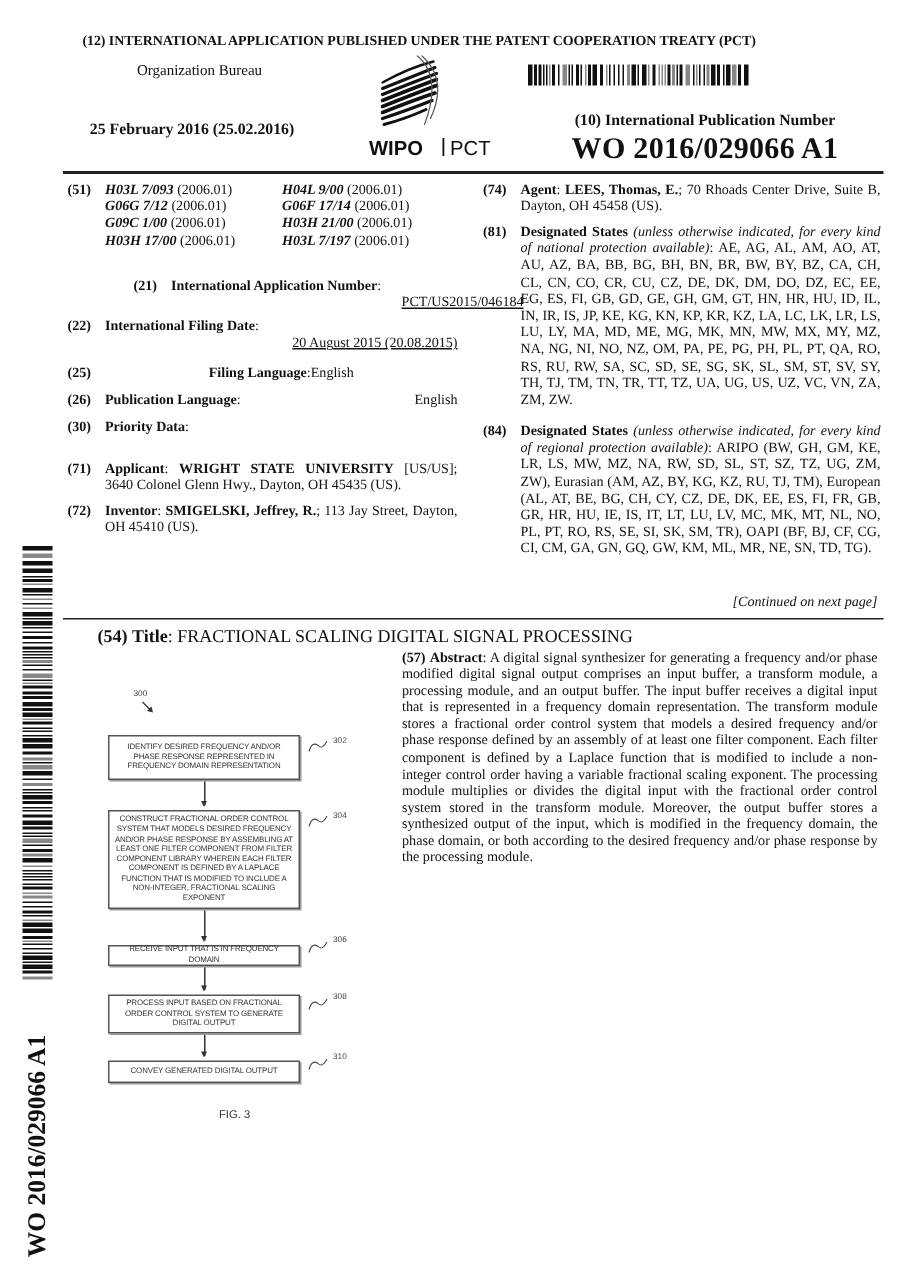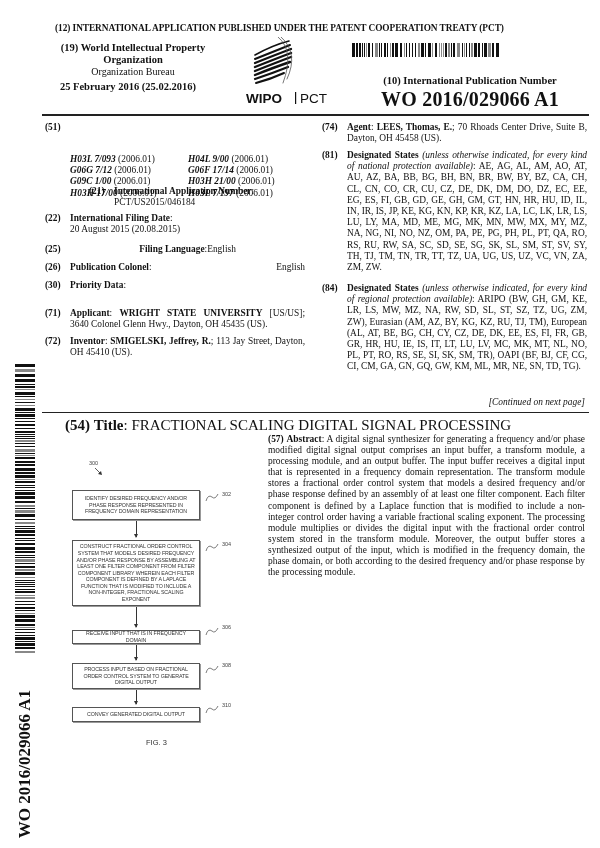--- a/index.html
+++ b/index.html
@@ -20,22 +20,22 @@
   #pubnum { left: 360px; top: 75px; width: 220px; text-align: center; }
   #pubnum .lbl { font-size: 10.5px; font-weight: bold; }
   #pubnum .num { font-size: 20px; font-weight: bold; margin-top: 2px; letter-spacing: 0.2px; }
 
   .rule { position: absolute; background: #222; }
 
   
   .fld { position: absolute; font-size: 9.4px; line-height: 11.2px; }
   .fld .code { position: absolute; left: 0; top: 0; font-weight: bold; }
   .fld .body { margin-left: 25px; }
-  .right { text-align: left; }
-  .ipc-grid { display: grid; grid-template-columns: 118px 118px; margin-top: 32px; }
+  .right { text-align: right; text-decoration: underline; }
+  .ipc-grid { display: grid; grid-template-columns: 118px 118px; }
   .just { text-align: justify; }
 
   
   #side-barcode { left: 15px; top: 364px; width: 20px; height: 290px; }
   #side-num { left: 3px; top: 684px; width: 44px; height: 160px; }
   #side-num span { position: absolute; left: 50%; top: 50%; transform: translate(-50%,-50%) rotate(-90deg);
                    white-space: nowrap; font-size: 17px; font-weight: bold; }
 
   
   #flow { left: 62px; top: 460px; width: 200px; height: 300px; font-family: "Liberation Sans", "DejaVu Sans", sans-serif; }
@@ -51,25 +51,20 @@
 
   
   #abstract { left: 268px; top: 434px; width: 317px; font-size: 9.45px; line-height: 11.1px; text-align: justify; }
 </style>
 </head>
 <body>
 
 <div id="hdr-12" class="abs">(12) INTERNATIONAL APPLICATION PUBLISHED UNDER THE PATENT COOPERATION TREATY (PCT)</div>
 
 <div id="org" class="abs">
-  <div class="b">
-    <span>(19)</span>
-    <span>World Intellectual Property</span><br>
-    <span>Organization</span>
-  </div>
   <div class="sub">Organization Bureau</div>
 </div>
 
 <div id="pubdate" class="abs">
   <div>25 February 2016 (25.02.2016)</div>
 </div>
 
 <div id="logo" class="abs">
   <svg width="98" height="70" viewBox="0 0 98 70">
     <g fill="none" stroke="#111" stroke-linecap="round">
@@ -184,21 +179,21 @@
   <span class="code">(25)</span>
   <div class="body" style="display:flex; justify-content:center;">
     <span><span class="b">Filing Language</span>:</span>
     <span>English</span>
   </div>
 </div>
 
 <div class="fld" style="left:45px; top:262px; width:260px;">
   <span class="code">(26)</span>
   <div class="body" style="display:flex; justify-content:space-between;">
-    <span><span class="b">Publication Colonel</span>:</span>
+    <span><span class="b">Publication Language</span>:</span>
     <span>English</span>
   </div>
 </div>
 
 <div class="fld" style="left:45px; top:280px; width:260px;">
   <span class="code">(30)</span>
   <div class="body">
     <div><span class="b">Priority Data</span>:</div>
   </div>
 </div>
@@ -225,21 +220,21 @@
 
 <div class="fld" style="left:322px; top:283px; width:265px;">
   <span class="code">(84)</span>
   <div class="body just"><span class="b">Designated States</span> <span class="i">(unless otherwise indicated, for every kind of regional protection available)</span>: <span>ARIPO (BW, GH, GM, KE, LR, LS, MW, MZ, NA, RW, SD, SL, ST, SZ, TZ, UG, ZM, ZW), Eurasian (AM, AZ, BY, KG, KZ, RU, TJ, TM), European (AL, AT, BE, BG, CH, CY, CZ, DE, DK, EE, ES, FI, FR, GB, GR, HR, HU, IE, IS, IT, LT, LU, LV, MC, MK, MT, NL, NO, PL, PT, RO, RS, SE, SI, SK, SM, TR), OAPI (BF, BJ, CF, CG, CI, CM, GA, GN, GQ, GW, KM, ML, MR, NE, SN, TD, TG).</span></div>
 </div>
 
 <div class="abs i" style="left:420px; top:397px; width:165px; text-align:right; font-size:9.4px;">[Continued on next page]</div>
 
 <div class="rule" style="left:42px; top:412px; width:547px; height:1.3px;"></div>
 
-<div class="abs" style="left:42px; top:417px; font-size:15px; white-space:nowrap;padding-left:23px;">
+<div class="abs" style="left:42px; top:417px; font-size:12px; white-space:nowrap;padding-left:23px;">
   <span class="b">(54)</span>
   <span class="b">Title</span>:
   <span>FRACTIONAL SCALING DIGITAL SIGNAL PROCESSING</span>
 </div>
 
 <div id="abstract" class="abs"><span class="b">(57)</span> <span class="b">Abstract</span>: <span>A digital signal synthesizer for generating a frequency and/or phase modified digital signal output comprises an input buffer, a transform module, a processing module, and an output buffer. The input buffer receives a digital input that is represented in a frequency domain representation. The transform module stores a fractional order control system that models a desired frequency and/or phase response defined by an assembly of at least one filter component. Each filter component is defined by a Laplace function that is modified to include a non-integer control order having a variable fractional scaling exponent. The processing module multiplies or divides the digital input with the fractional order control system stored in the transform module. Moreover, the output buffer stores a synthesized output of the input, which is modified in the frequency domain, the phase domain, or both according to the desired frequency and/or phase response by the processing module.</span></div>
 
 <div id="flow" class="abs">
   <span class="fref" style="left:27px; top:0px;">300</span>
   <svg class="abs" style="left:32px; top:7px;" width="10" height="10">

